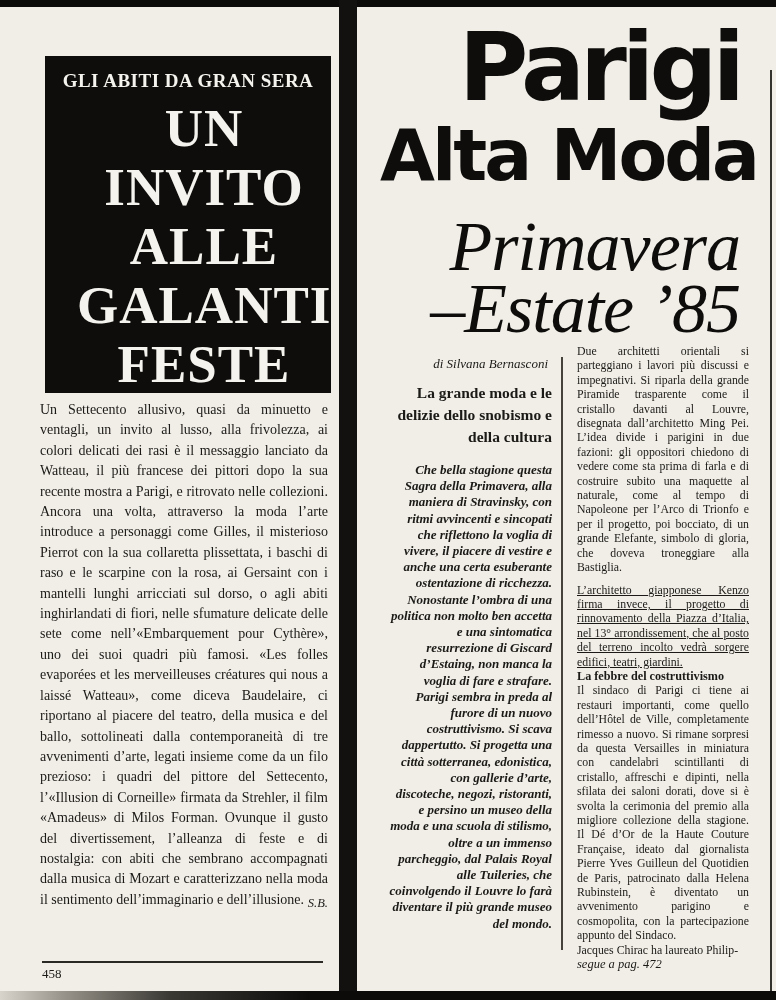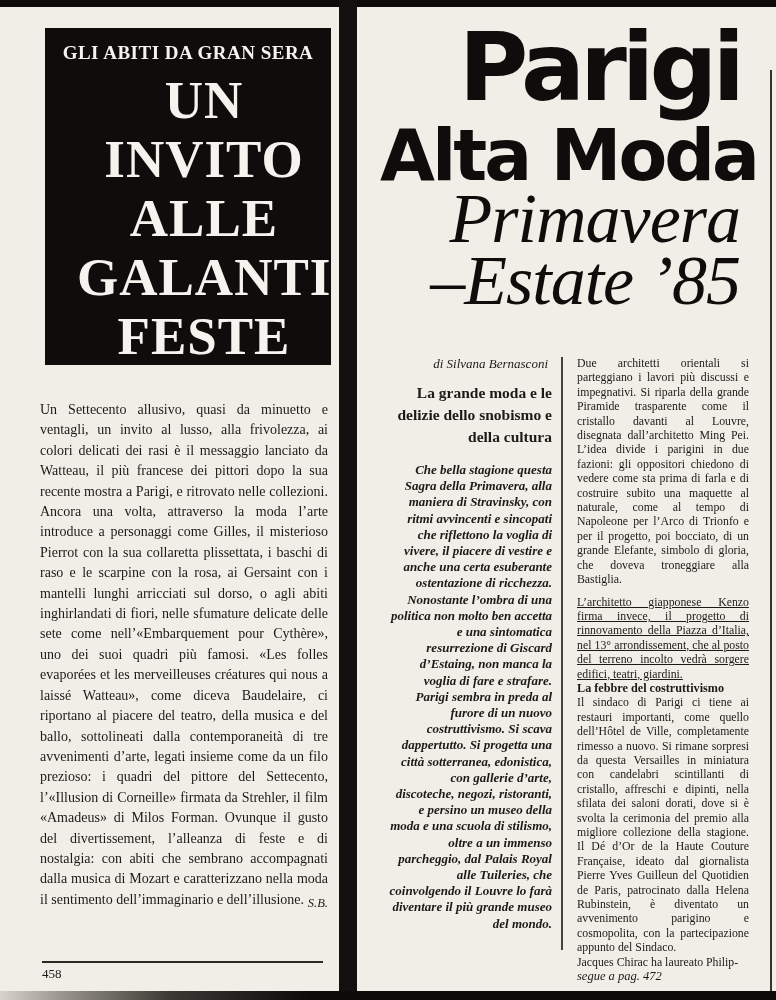--- a/index.html
+++ b/index.html
@@ -10,56 +10,56 @@
   }
   
   .top-bar{position:absolute;left:0;top:0;width:776px;height:7px;background:#0c0b0a;}
   .center-bar{position:absolute;left:339px;top:0;width:18px;height:1000px;background:#12110f;}
   .bottom-bar{position:absolute;left:0;top:991px;width:776px;height:9px;
     background:linear-gradient(90deg,#d8d4cc 0%,#99958c 8%,#3a3833 22%,#0c0b0a 40%,#0c0b0a 100%);}
   .right-edge-line{position:absolute;left:770px;top:70px;width:2px;height:930px;background:#35332d;}
 
   
   .feature-box{
-    position:absolute;left:45px;top:28px;width:286px;height:337px;
+    position:absolute;left:45px;top:56px;width:286px;height:337px;
     background:#0e0d0b;color:#f5f3ee;text-align:center;
   }
   .kicker{font-size:19px;font-weight:bold;letter-spacing:.5px;margin-top:14px;}
   .feature-title{margin-top:7px;font-weight:bold;font-size:53px;line-height:59px;letter-spacing:1px;padding-left:32px;}
 
   
   .left-body{
     position:absolute;left:40px;top:400px;width:288px;
     font-size:14px;line-height:20.4px;text-align:justify;
   }
   .left-body p{margin:0;}
   .sb{float:right;font-style:italic;font-size:12.5px;margin-top:3px;}
   .footer-rule{position:absolute;left:42px;top:961px;width:281px;height:2px;background:#2b2924;}
   .page-number{position:absolute;left:42px;top:966px;font-size:13px;}
 
   
   .hl{position:absolute;text-align:right;color:#0e0d0b;font-family:"DejaVu Sans", sans-serif;font-weight:bold;}
   .hl-parigi{right:36px;top:22px;width:420px;font-size:95px;line-height:.95;letter-spacing:-5px;}
   .hl-alta{right:19px;top:120px;width:420px;font-size:71px;line-height:1;letter-spacing:-3px;}
   .subtitle{
-    position:absolute;right:36px;top:188px;width:420px;text-align:right;
+    position:absolute;right:36px;top:216px;width:420px;text-align:right;
     font-family:"Liberation Serif", serif;font-style:italic;
     font-size:70px;line-height:62px;letter-spacing:-1px;color:#0e0d0b;
   }
 
   
   .col1{position:absolute;left:389px;top:356px;width:163px;text-align:right;}
   .byline{font-style:italic;font-size:13px;margin:0 4px 10px 0;}
   .standfirst{font-weight:bold;font-size:15.5px;line-height:22px;margin:1px 0 14px 0;}
   .lead{font-weight:bold;font-style:italic;font-size:13px;line-height:16.2px;margin:0;}
 
   .col-divider{position:absolute;left:561px;top:357px;width:2px;height:593px;background:#45423c;}
 
   
-  .col2{position:absolute;left:577px;top:356px;width:172px;
+  .col2{position:absolute;left:577px;top:344px;width:172px;
     font-size:11.8px;line-height:14.4px;text-align:justify;}
   .col2 p{margin:0;}
   .col2 .para-gap{margin-top:8px;text-decoration:underline;}
   .subhead{font-weight:bold;font-size:12.2px;margin-top:9px;margin-bottom:2px;text-align:left;}
   .chirac{margin-top:7px;}
   .segue{font-style:italic;font-size:12.5px;margin-top:2px;}
 </style>
 </head>
 <body>
 

